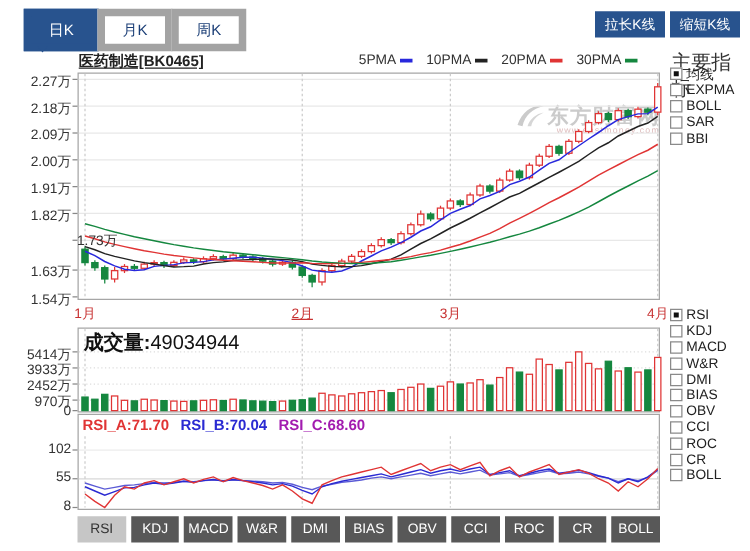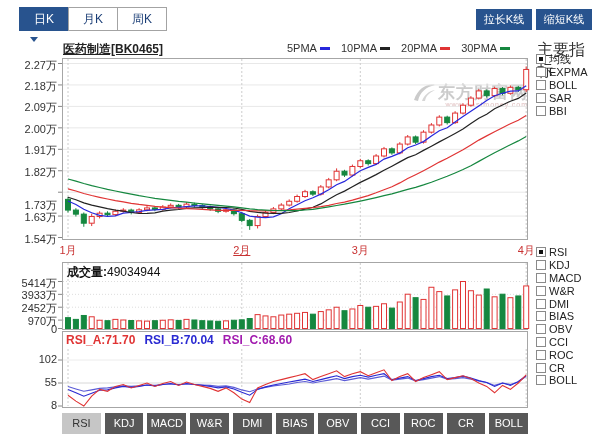--- a/index.html
+++ b/index.html
@@ -1,42 +1,42 @@
 <!DOCTYPE html>
 <html><head>
 <meta charset="utf-8">
 <style>
   html,body{margin:0;padding:0;background:#fff;}
   .screen{position:relative;width:600px;height:441px;background:#fff;overflow:hidden;
           font-family:"Liberation Sans","DejaVu Sans",sans-serif;-webkit-font-smoothing:antialiased;}
   
   .ktab-bar{position:absolute;left:20px;top:7px;display:flex;z-index:3;}
   .ktab{width:48px;height:22px;line-height:22px;text-align:center;font-size:12px;
-        border:1px solid #a3a3a3;background:#fff;color:#1c3f77;margin-left:-1px;cursor:pointer;}
+        border:6px solid #a3a3a3;background:#fff;color:#1c3f77;margin-left:-1px;cursor:pointer;}
   .ktab.active{background:#28538e;color:#fff;border-color:#28538e;}
   .ktab-pointer{position:absolute;left:10px;top:30px;width:0;height:0;
         border-left:4px solid transparent;border-right:4px solid transparent;border-top:5px solid #28538e;}
   .kbtn{position:absolute;top:9px;height:21px;width:56px;background:#28538e;color:#fff;
         border:none;font-size:11px;z-index:3;cursor:pointer;font-family:inherit;padding:0;}
   #btn-stretch{left:476px;} #btn-shrink{left:536px;}
   
   .chart-title{position:absolute;left:63px;top:41px;font-size:12px;font-weight:bold;color:#222;
         text-decoration:underline;z-index:3;}
   .chart-datetime{position:absolute;left:188px;top:41px;font-size:12px;color:#222;z-index:3;}
   .legend{position:absolute;left:287px;top:42px;display:flex;gap:11px;z-index:3;}
   .legend-item{display:flex;align-items:center;gap:3px;font-size:11px;color:#333;}
   .swatch{display:inline-block;width:10px;height:3px;}
   
   .panel{position:absolute;border:1px solid #a6a6a6;background:transparent;z-index:0;}
   .main-panel{left:62px;top:58px;width:464px;height:180px;}
   .vol-panel{left:62px;top:262px;width:464px;height:66px;}
   .rsi-panel{left:62px;top:331px;width:464px;height:75px;}
   #charts{position:absolute;left:0;top:0;z-index:1;}
   
-  .vol-label{position:absolute;left:67px;top:264px;font-size:12px;color:#111;z-index:2;}
+  .vol-label{position:absolute;left:67px;top:264px;font-size:16px;color:#111;z-index:2;}
   .vol-label .vl{font-weight:bold;}
   .rsi-labels{position:absolute;left:66px;top:333px;font-size:12px;font-weight:bold;z-index:2;display:flex;gap:9px;}
   
   .ylab{position:absolute;left:0;width:57px;text-align:right;font-size:11px;color:#333;z-index:2;}
   .xlab{position:absolute;top:243px;width:28px;text-align:center;font-size:11px;color:#c83232;z-index:2;}
   
   .watermark{position:absolute;left:412px;top:59px;z-index:0;margin-top:22px;}
   .wm-row{display:flex;align-items:center;gap:2px;}
   .wm-text{font-size:17px;font-weight:bold;color:#cbcbcb;letter-spacing:1px;}
   .wm-sub{font-size:7px;color:#ddb9b9;text-align:right;margin-top:-3px;letter-spacing:1px;}
@@ -423,21 +423,21 @@
       <div class="btab">CR</div>
       <div class="btab">BOLL</div>
     </div>
 
 <div class="ylab" style="top: 57.5px;">2.27万</div>
     <div class="ylab" style="top: 78.9521px;">2.18万</div>
     <div class="ylab" style="top: 100.404px;">2.09万</div>
     <div class="ylab" style="top: 121.856px;">2.00万</div>
     <div class="ylab" style="top: 143.308px;">1.91万</div>
     <div class="ylab" style="top: 164.76px;">1.82万</div>
-    <div class="ylab" style="top: 198px;">1.73万</div>
+    <div class="ylab" style="top: 185px; padding-left: 37px;">1.73万</div>
     <div class="ylab" style="top: 210.048px;">1.63万</div>
     <div class="ylab" style="top: 231.5px;">1.54万</div>
     <div class="ylab" style="top: 275.5px;">5414万</div>
     <div class="ylab" style="top: 288.357px;">3933万</div>
     <div class="ylab" style="top: 301.214px;">2452万</div>
     <div class="ylab" style="top: 314.079px;">970万</div>
     <div class="ylab" style="top: 322.5px;">0</div>
     <div class="ylab" style="top: 353px;">102</div>
     <div class="ylab" style="top: 376px;">55</div>
     <div class="ylab" style="top: 399px;">8</div>

